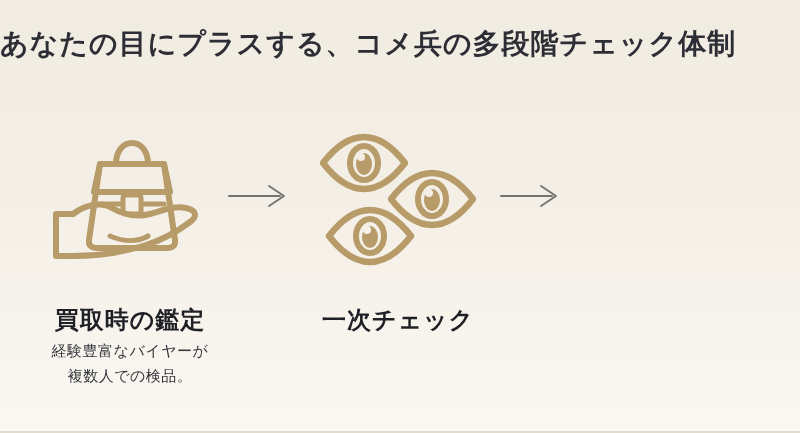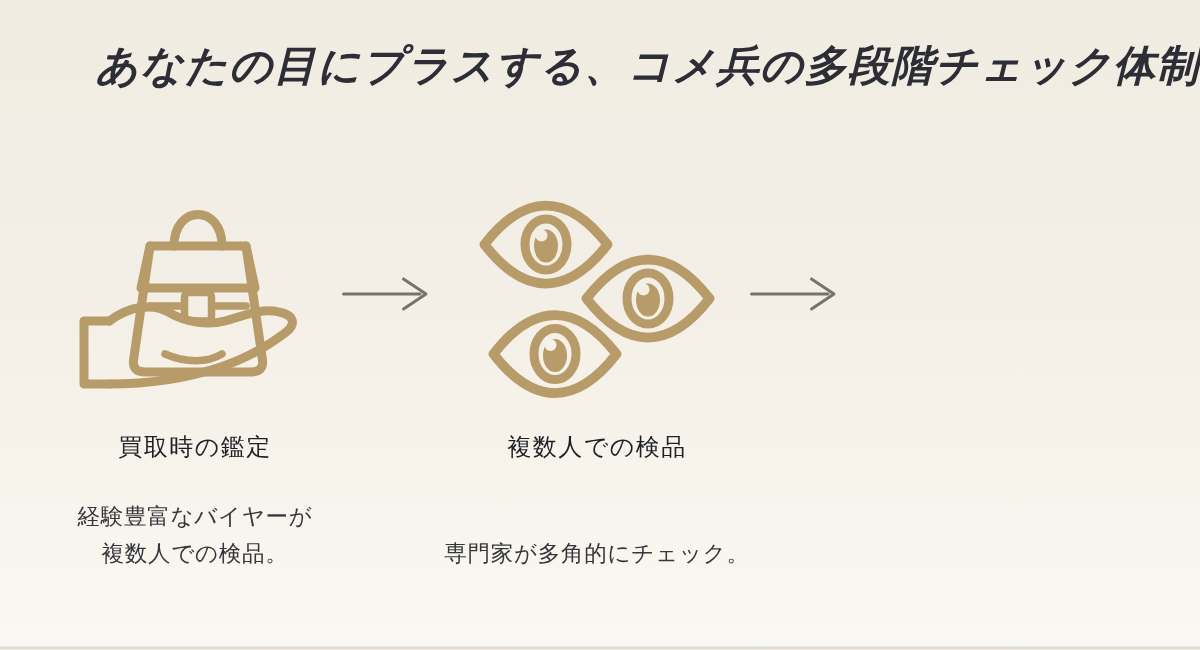--- a/index.html
+++ b/index.html
@@ -8,48 +8,47 @@
     font-family:"Liberation Sans","DejaVu Sans",sans-serif;
     overflow:hidden;
   }
   .canvas{
     position:relative;
     width:800px; height:433px;
     background:linear-gradient(180deg,#f1ece2 0%,#f4efe6 45%,#faf8f2 100%);
   }
   .page-title{
     position:absolute; top:25px; left:0; width:800px;
-    text-align:right;
+    text-align:left;
     font-family:"DejaVu Serif","Liberation Serif",serif;
     font-weight:bold;
     font-size:28px;
     letter-spacing:1px;
     color:#2c2d35;
-    font-style:italic;
   }
   .step{
     position:absolute; top:100px; width:220px;
     text-align:center;
   }
   .step-1{ left:20px; }
   .step-2{ left:288px; }
   .step-3{ left:562px; }
   .icon-box{
     height:168px;
     display:flex; align-items:flex-end; justify-content:center;
   }
   .step-heading{
-    margin-top:20px;
-    font-size:16px;
-    font-weight:normal;
+    margin-top:36px;
+    font-size:24px;
+    font-weight:bold;
     letter-spacing:1px;
     color:#1e2026;
   }
   .step-body{
-    margin-top:24px;
+    margin-top:3px;
     font-size:15px;
     line-height:1.65;
     letter-spacing:0.5px;
     color:#35363c;
   }
   .flow-arrow{
     position:absolute; top:183px;
   }
   .flow-arrow-1{ left:228px; }
   .flow-arrow-2{ left:500px; }
@@ -118,24 +117,23 @@
           <circle cx="-3" cy="-6" r="4" fill="#f4efe6" stroke="none"></circle>
         </g>
         <g transform="translate(52,103)">
           <path d="M -41 0 Q -21 -26 0 -26 Q 21 -26 41 0 Q 21 26 0 26 Q -21 26 -41 0 Z"></path>
           <ellipse cx="0" cy="0" rx="14" ry="17" stroke-width="6"></ellipse>
           <ellipse cx="0" cy="1" rx="8" ry="11" fill="#b79b68" stroke="none"></ellipse>
           <circle cx="-3" cy="-6" r="4" fill="#f6f2ea" stroke="none"></circle>
         </g>
       </svg>
     </div>
-    <div class="step-heading">複数人での検品</div>
+    <div class="step-heading">一次チェック</div>
     <div class="step-body">
       <br>
-      <span>専門家が多角的にチェック。</span>
     </div>
   </div>
 
   <div class="flow-arrow flow-arrow-2">
     <svg width="62" height="26" viewBox="0 0 62 26" fill="none" stroke="#75746c" stroke-width="2" stroke-linecap="round" stroke-linejoin="round">
       <path d="M 1 13 L 52 13"></path>
       <path d="M 41 3 L 56 13 L 41 23"></path>
     </svg>
   </div>
 

